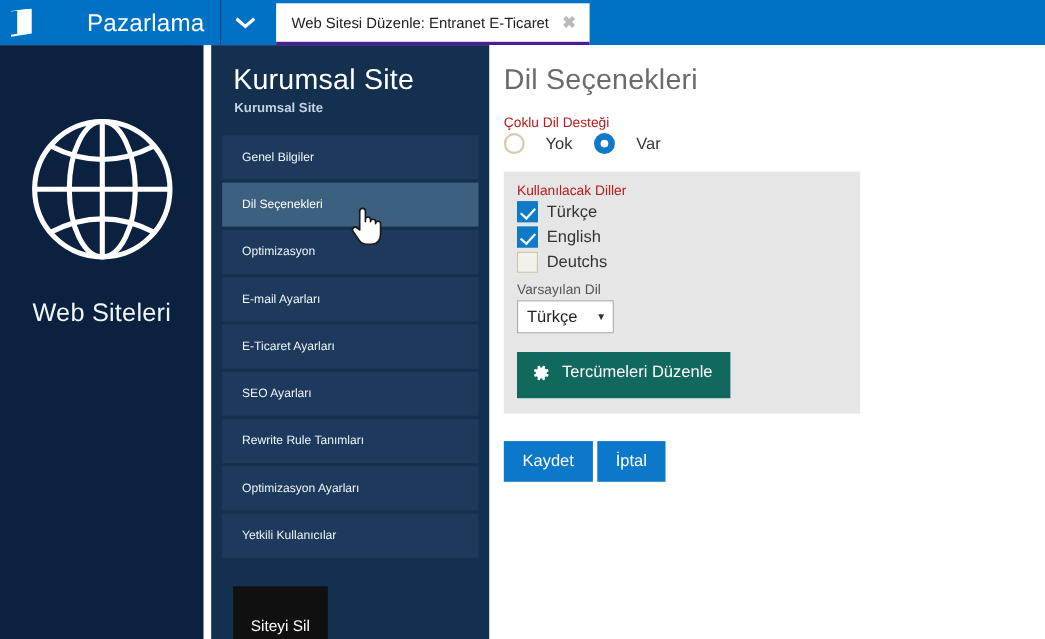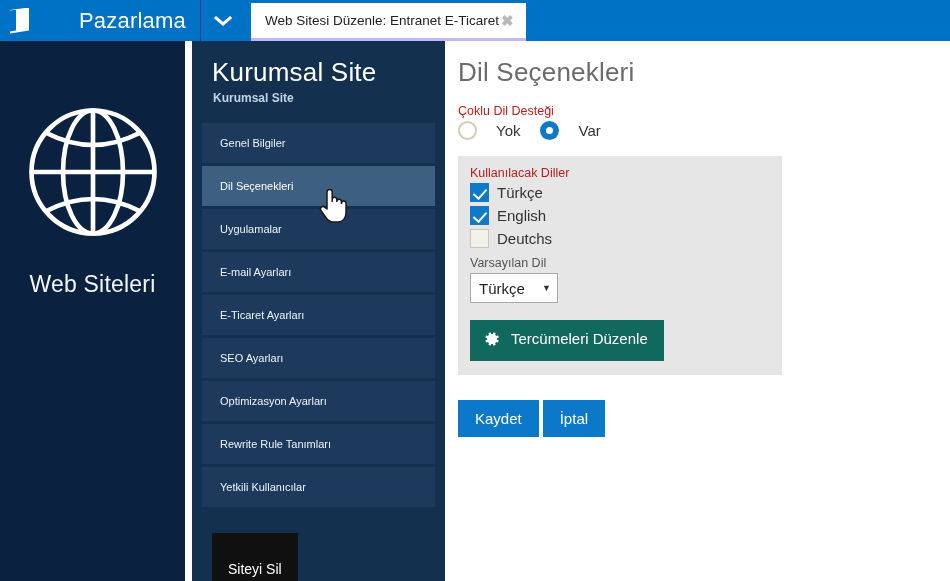--- a/index.html
+++ b/index.html
@@ -78,21 +78,22 @@
     display: flex;
     align-items: flex-end;
     padding-left: 6px;
   }
   .tab {
     height: 38px;
     background: #ffffff;
     display: flex;
     align-items: center;
     padding: 0 10px 0 14px;
-    border-bottom: 3px solid #c4b5fd;
+    gap: 10px;
+    border-bottom: 3px solid #4c1d95;
     max-width: 290px;
   }
   .tab-label {
     font-size: 13.5px;
     color: #222222;
     white-space: nowrap;
     overflow: hidden;
     text-overflow: ellipsis;
   }
   .tab-close {
@@ -362,36 +363,36 @@
     <div class="site-sub">Kurumsal Site</div>
 
     <div class="navlist">
       <div class="navitem">
         <span>Genel Bilgiler</span>
       </div>
       <div class="navitem active">
         <span>Dil Seçenekleri</span>
       </div>
       <div class="navitem">
-        <span>Uygulamalar</span>
+        <span>Optimizasyon</span>
       </div>
       <div class="navitem">
         <span>E-mail Ayarları</span>
       </div>
       <div class="navitem">
         <span>E-Ticaret Ayarları</span>
       </div>
       <div class="navitem">
         <span>SEO Ayarları</span>
       </div>
       <div class="navitem">
+        <span>Rewrite Rule Tanımları</span>
+      </div>
+      <div class="navitem">
         <span>Optimizasyon Ayarları</span>
-      </div>
-      <div class="navitem">
-        <span>Rewrite Rule Tanımları</span>
       </div>
       <div class="navitem">
         <span>Yetkili Kullanıcılar</span>
       </div>
     </div>
 
     <div class="danger-wrap">
       <div class="danger-btn">Siteyi Sil</div>
     </div>
   </div>

